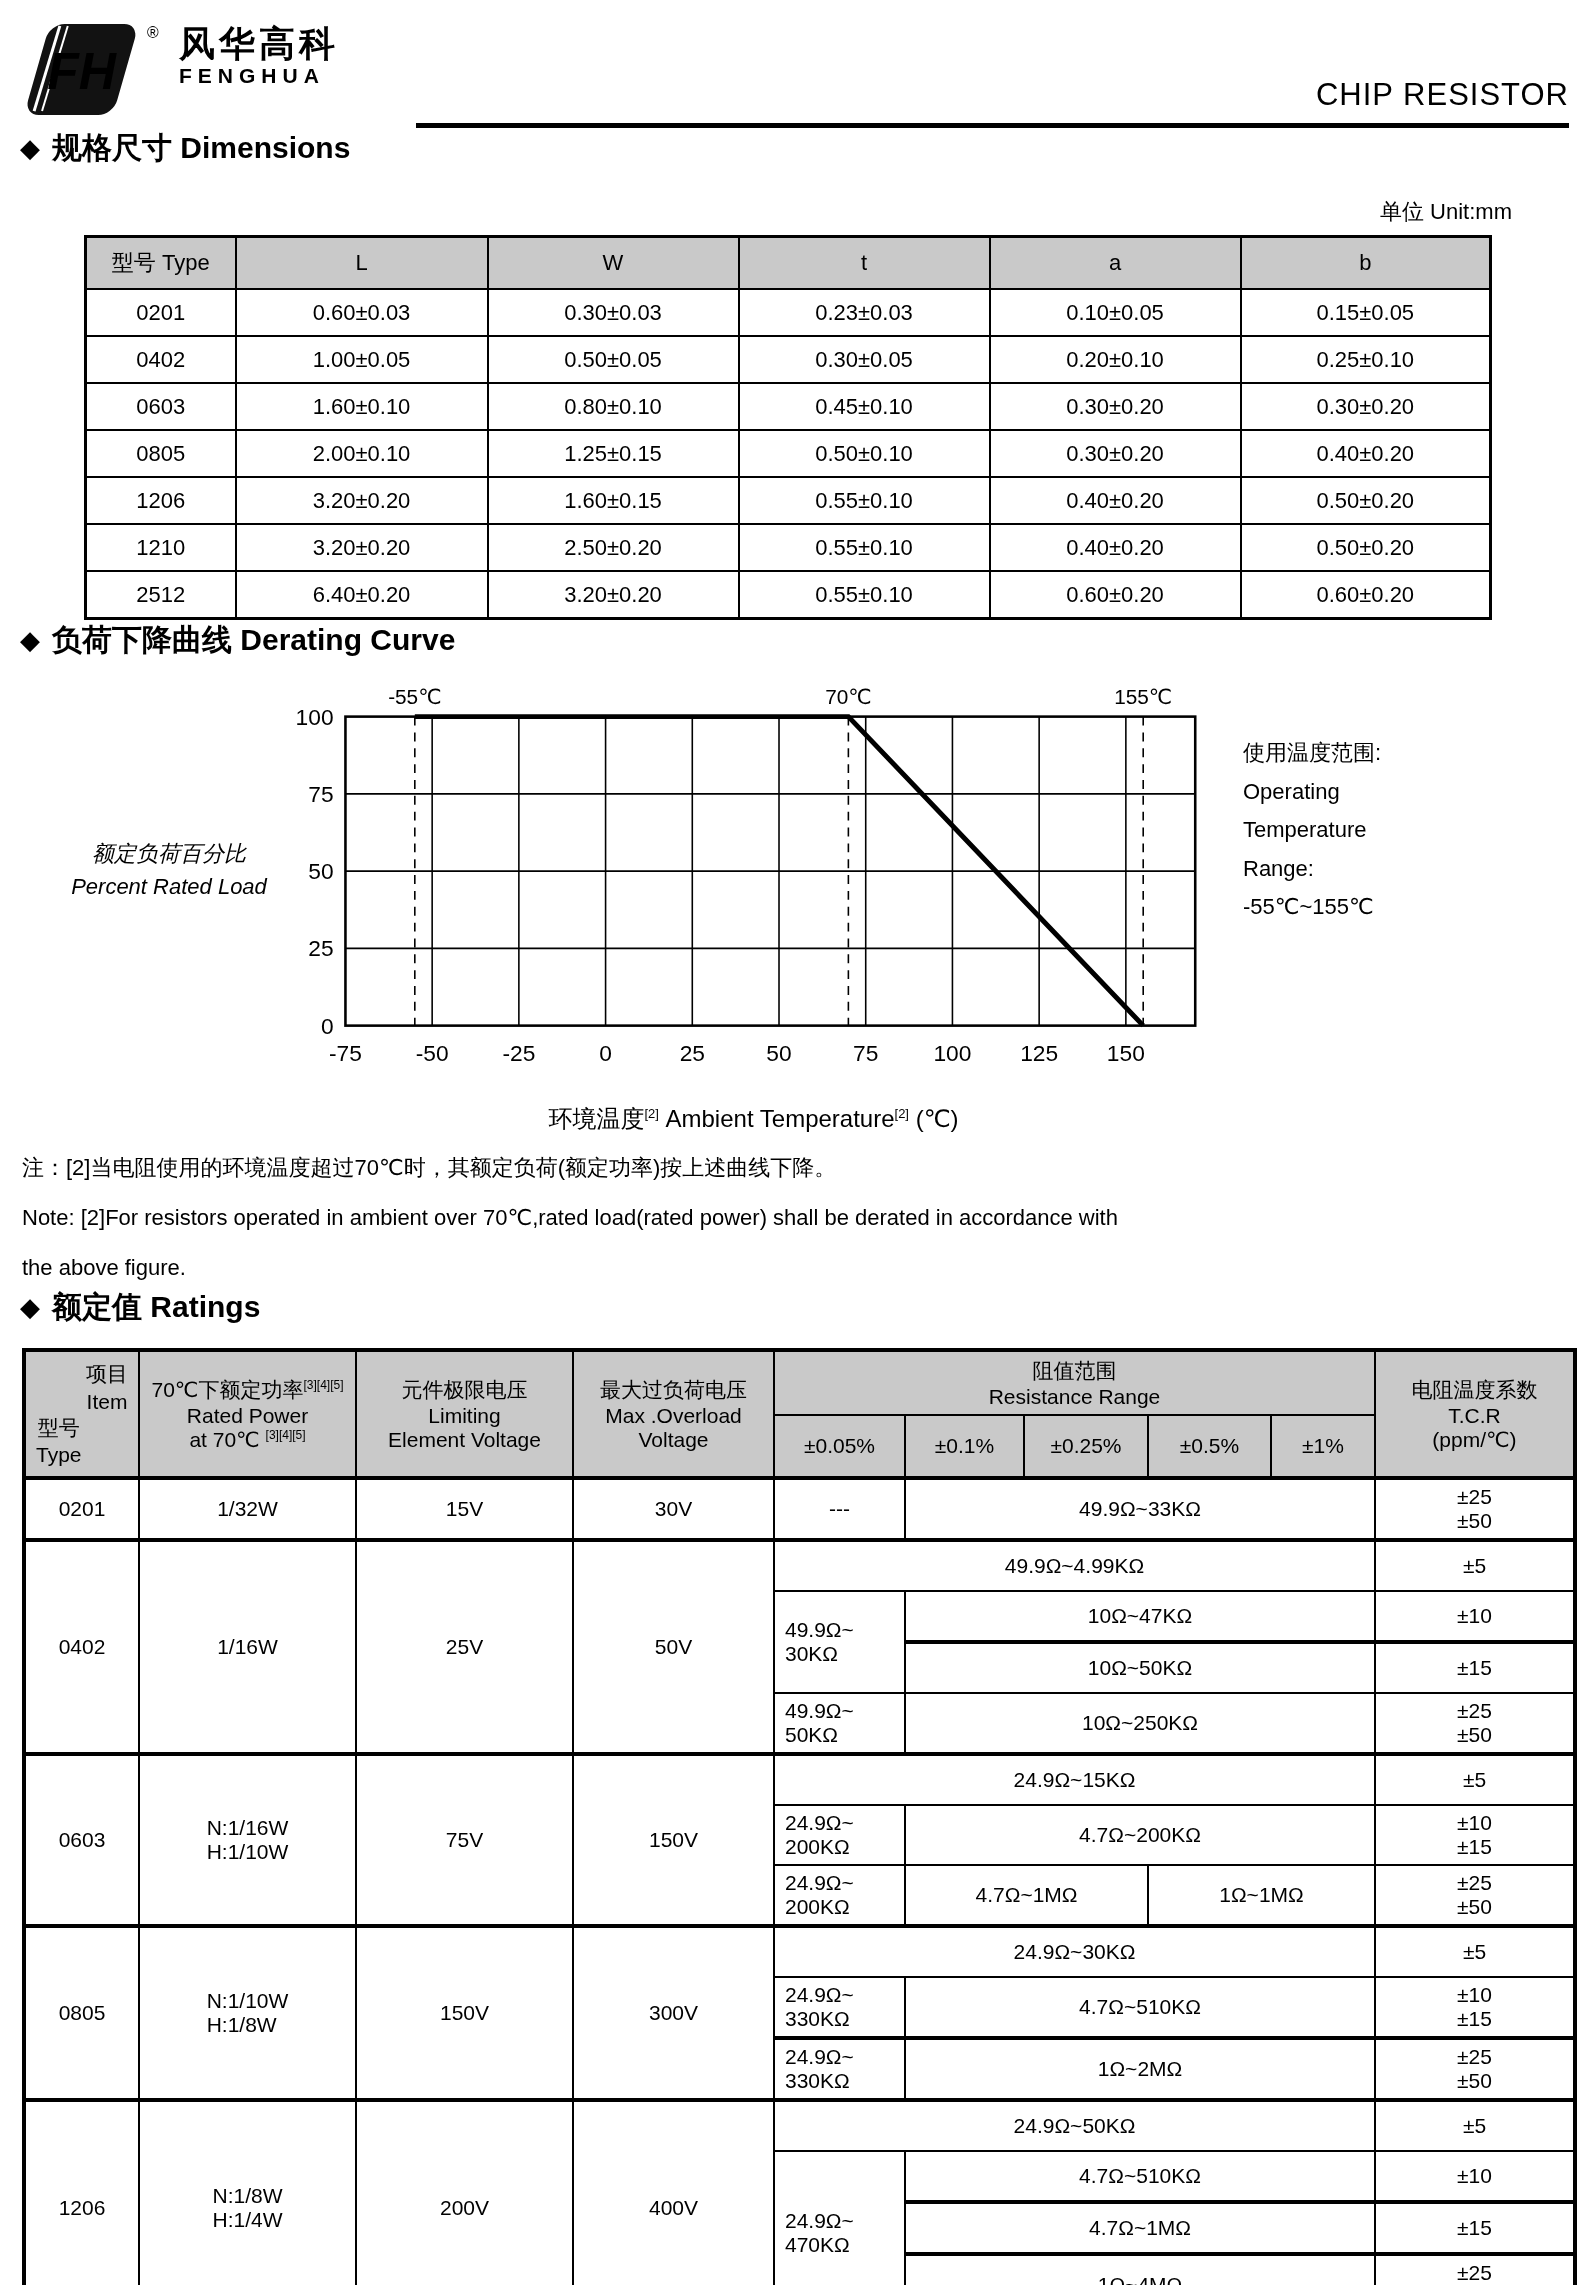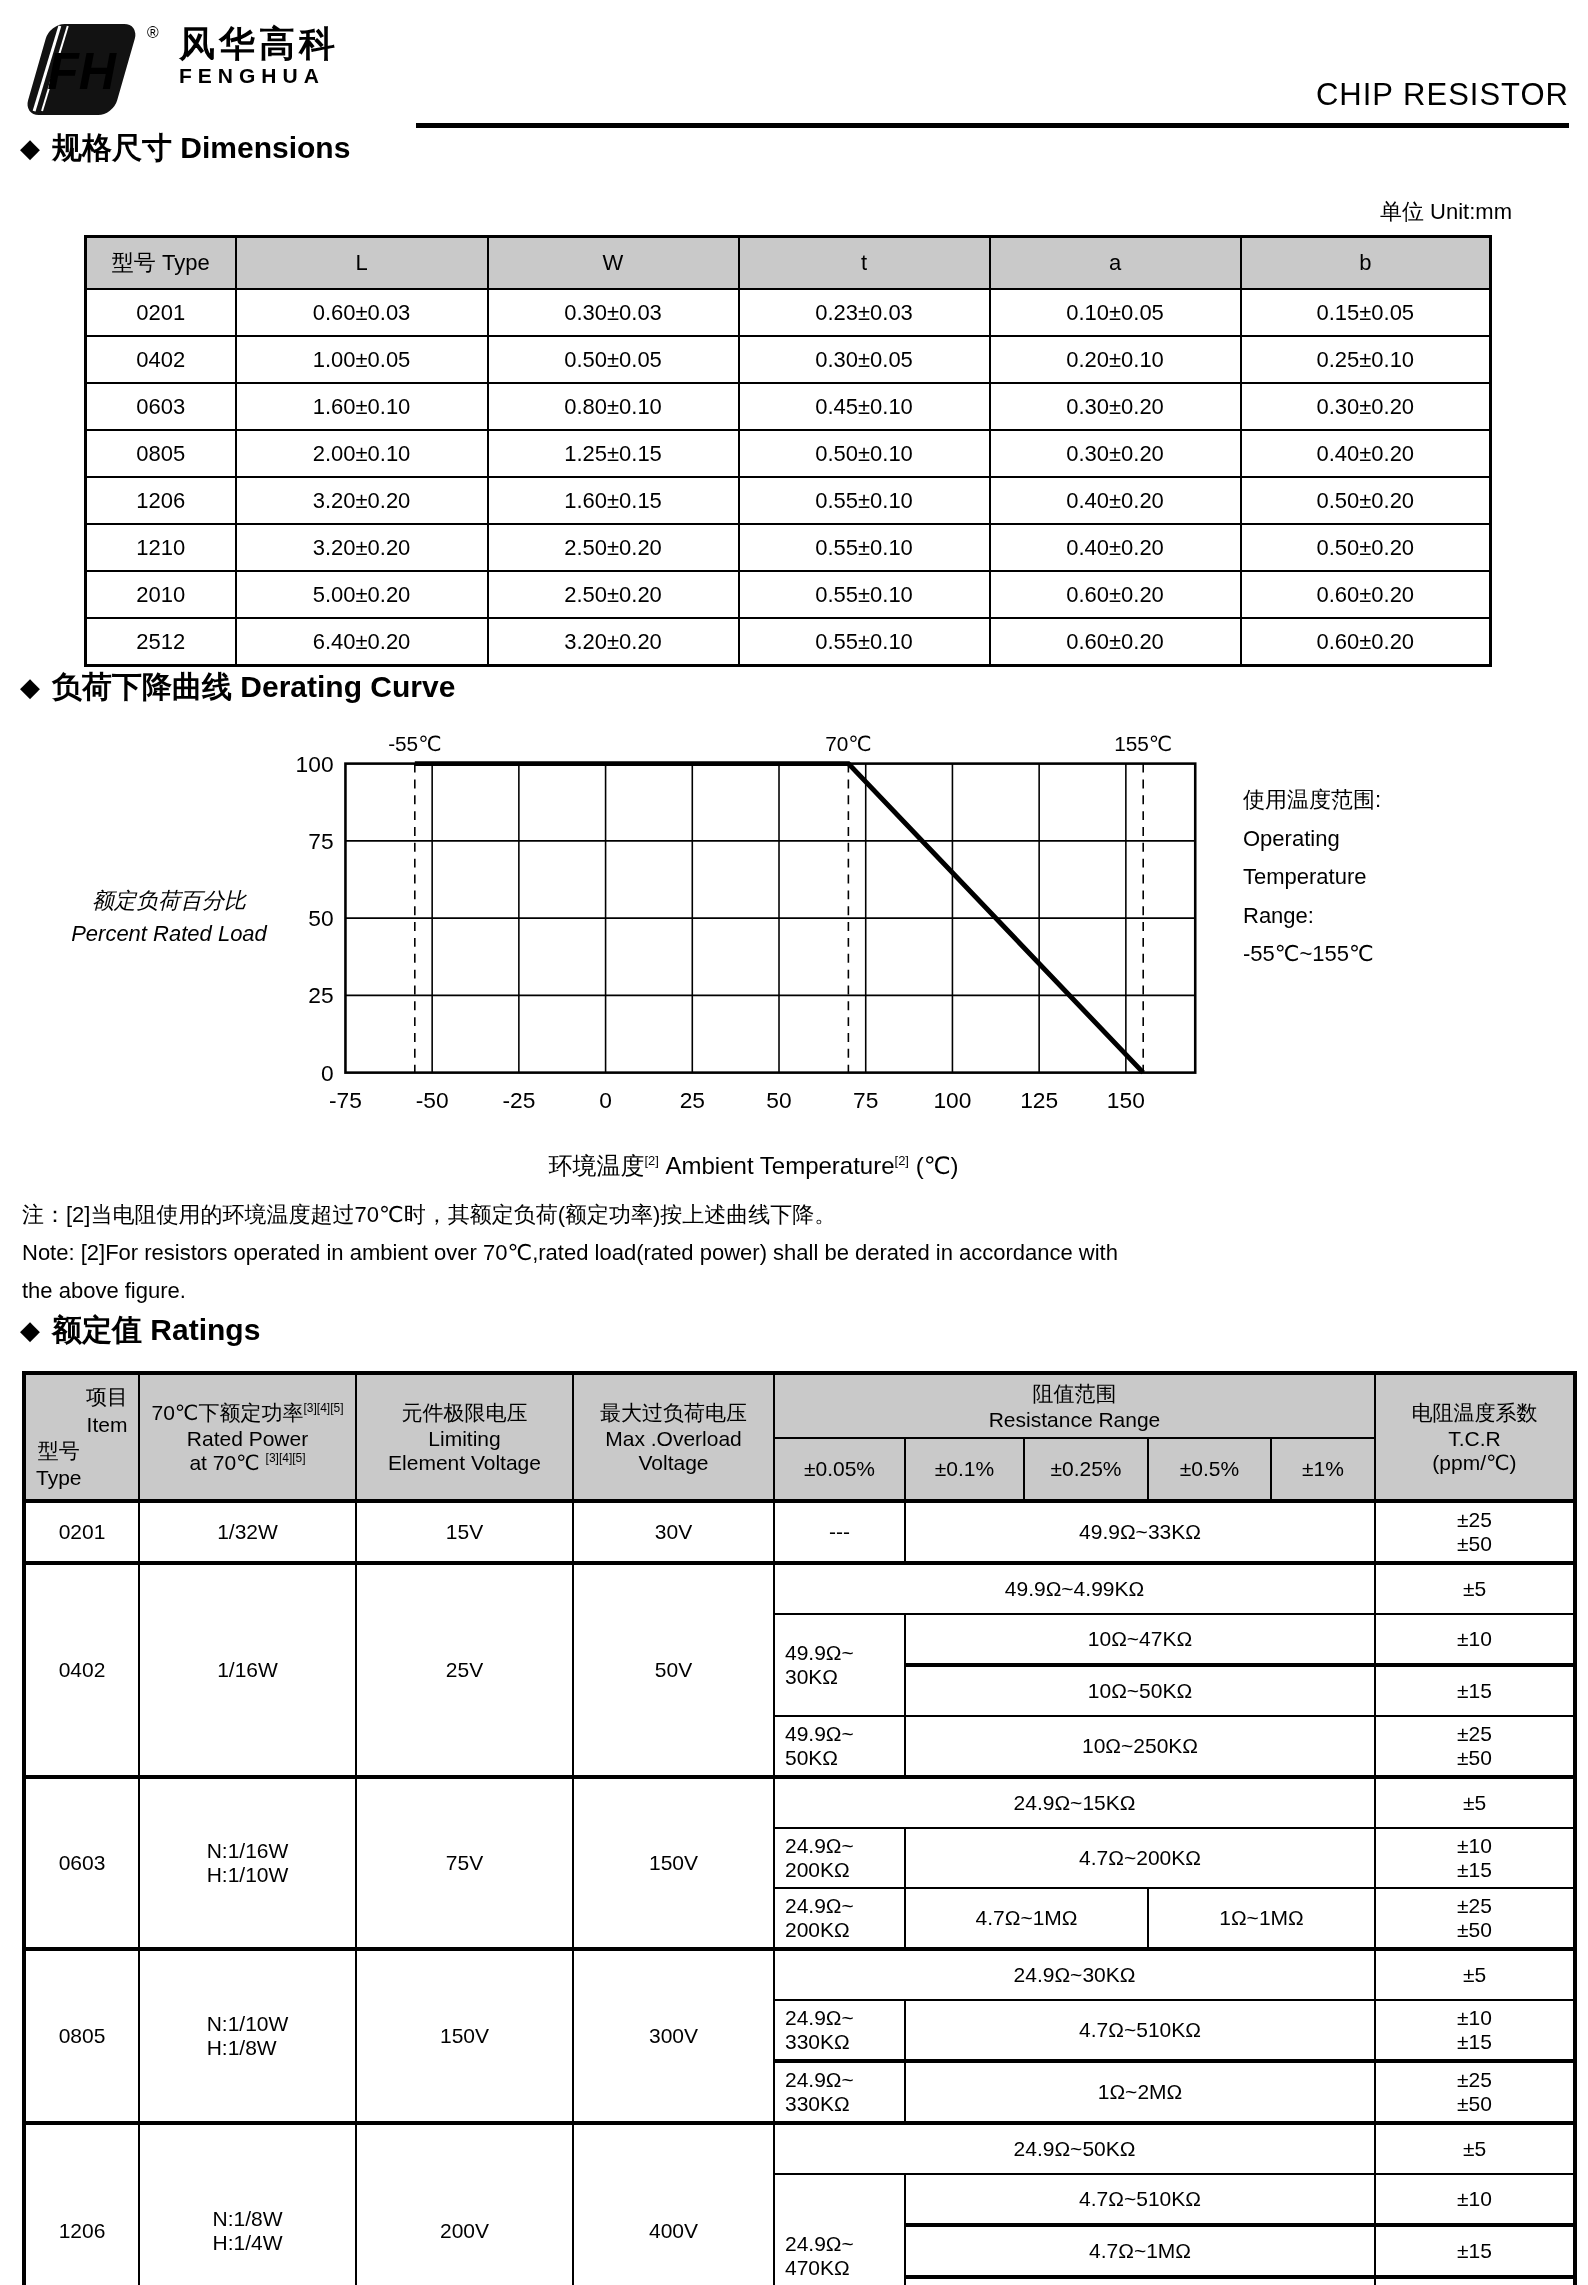--- a/index.html
+++ b/index.html
@@ -36,21 +36,21 @@
 
   
   .chart-row{display:flex;align-items:flex-start;margin-top:10px;margin-left:30px;}
   .y-label{width:238px;margin-top:166px;text-align:center;font-size:22px;line-height:1.5;font-style:italic;}
   .chart-mid{display:flex;flex-direction:column;align-items:center;}
   svg text{font-family:"Liberation Sans","DejaVu Sans",sans-serif;fill:#000;}
   .x-label{font-size:24px;margin-top:6px;}
   .x-label sup{font-size:13px;}
   .side-note{width:277px;margin-left:24px;margin-top:63px;font-size:22px;line-height:1.75;}
   .notes{margin:16px 0 0 2px;font-size:22px;line-height:1.55;}
-  .notes p{margin:4px 0 2px 0;}
+  .notes p{margin:16px 0 2px 0;}
 
   
   #ratings-table{width:1549px;margin:20px 0 0 2px;border:4px solid #000;}
   #ratings-table th,#ratings-table td{border:2px solid #000;text-align:center;font-size:21px;padding:5px 3px;}
   #ratings-table thead th{background:#c9c9c9;font-weight:normal;border-bottom-width:4px;}
   #ratings-table thead th.rr{border-bottom-width:2px;}
   #ratings-table thead sup{font-size:12px;}
   #ratings-table tbody td{height:38px;}
   #ratings-table tr.block-start td{border-top-width:4px;}
   #ratings-table td.thick{border-bottom-width:4px;}
@@ -155,28 +155,20 @@
           <td>0.40±0.20</td>
           <td>0.50±0.20</td>
         </tr>
         <tr>
           <td>1210</td>
           <td>3.20±0.20</td>
           <td>2.50±0.20</td>
           <td>0.55±0.10</td>
           <td>0.40±0.20</td>
           <td>0.50±0.20</td>
-        </tr>
-        <tr>
-          <td>2010</td>
-          <td>5.00±0.20</td>
-          <td>2.50±0.20</td>
-          <td>0.55±0.10</td>
-          <td>0.60±0.20</td>
-          <td>0.60±0.20</td>
         </tr>
         <tr>
           <td>2512</td>
           <td>6.40±0.20</td>
           <td>3.20±0.20</td>
           <td>0.55±0.10</td>
           <td>0.60±0.20</td>
           <td>0.60±0.20</td>
         </tr>
       </tbody>

